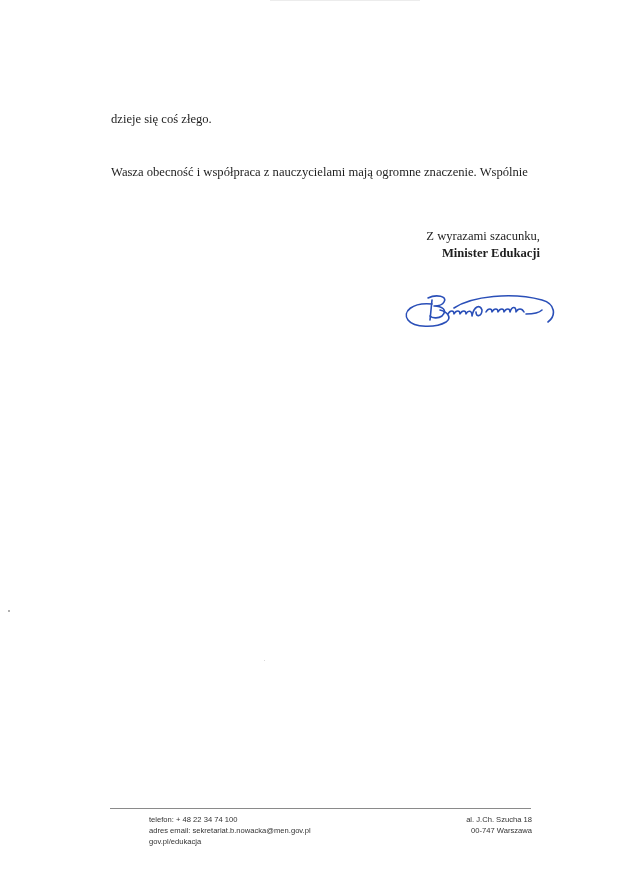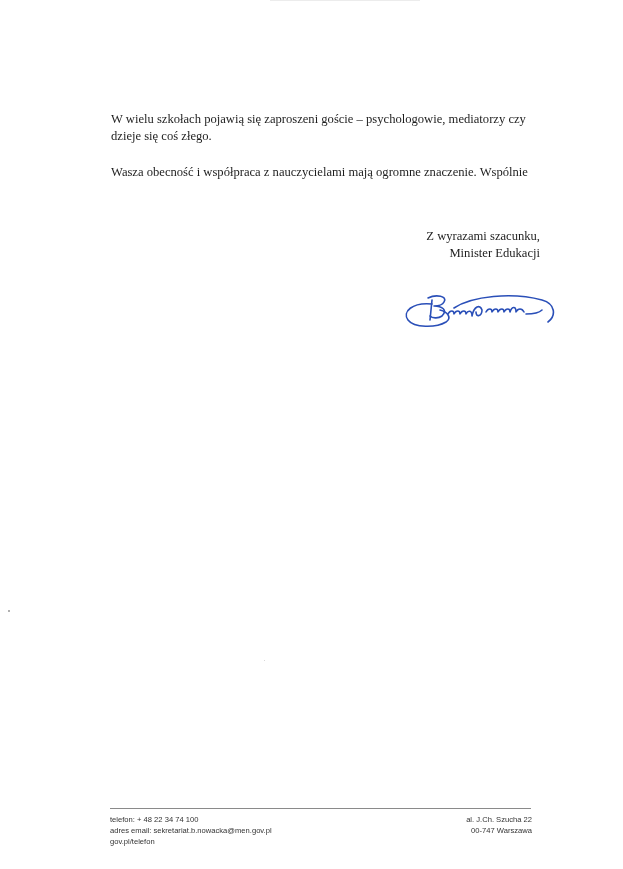--- a/index.html
+++ b/index.html
@@ -6,36 +6,35 @@
   body { width: 623px; height: 869px; position: relative; overflow: hidden;
          font-family: "Liberation Serif", "DejaVu Serif", serif; color: #1e1e1e; }
   .top-rule { position: absolute; left: 270px; top: 0; width: 150px; height: 1px; background: #ececec; }
   .stray-dot { position: absolute; width: 2px; height: 2px; background: #b0b0b0; }
   .para { position: absolute; left: 111px; width: 420px; font-size: 12.6px; line-height: 16.5px; margin: 0; text-align: justify; }
   .para .ln { display: block; white-space: nowrap; }
   #p1 { top: 111px; }
   #p2 { top: 164px; }
   .closing { position: absolute; right: 83px; top: 228px; text-align: right; font-size: 12.6px; line-height: 16.5px; }
   .closing .greeting { display: block; }
-  .closing .sign-title { display: block; font-weight: normal; }
+  .closing .sign-title { display: block; font-weight: bold; }
   .signature { position: absolute; left: 402px; top: 290px; width: 156px; height: 46px; }
   .footer-rule { position: absolute; left: 110px; top: 808px; width: 421px; height: 1px; background: #8a8a8a; }
   .footer-left { position: absolute; left: 110px; top: 815px; font-family: "Liberation Sans", "DejaVu Sans", sans-serif; font-size: 7.6px; line-height: 10.8px; color: #333; }
   .footer-right { position: absolute; right: 91px; top: 815px; text-align: right; font-family: "Liberation Sans", "DejaVu Sans", sans-serif; font-size: 7.6px; line-height: 10.8px; color: #333; }
-  .footer-left span, .footer-right span { display: block; }
+  .footer-left span, .footer-right span { display: block; margin-left: 39px; }
 </style>
 </head>
 <body>
 
 <div class="top-rule"></div>
 <div class="stray-dot" style="left:8px;top:610px;"></div>
 <div class="stray-dot" style="left:264px;top:660px;width:1px;height:1px;background:#d8d8d8;"></div>
 
 <p class="para" id="p1">
-  <span class="ln">W wielu szkołach pojawią się zaproszeni goście – psychologowie, mediatorzy czy</span>
   <span class="ln">dzieje się coś złego.</span>
 </p>
 
 <p class="para" id="p2">
   <span class="ln">Wasza obecność i współpraca z nauczycielami mają ogromne znaczenie. Wspólnie</span>
 </p>
 
 <div class="closing">
   <span class="greeting">Z wyrazami szacunku,</span>
   <span class="sign-title">Minister Edukacji</span>
@@ -56,19 +55,19 @@
 
     <path d="M124 24 C132 24, 138 22, 140 20"></path>
   </g>
 </svg>
 
 <div class="footer-rule"></div>
 
 <div class="footer-left">
   <span>telefon: + 48 22 34 74 100</span>
   <span>adres email: sekretariat.b.nowacka@men.gov.pl</span>
-  <span>gov.pl/telefon</span>
+  <span>gov.pl/edukacja</span>
 </div>
 
 <div class="footer-right">
-  <span>al. J.Ch. Szucha 22</span>
+  <span>al. J.Ch. Szucha 18</span>
   <span>00-747 Warszawa</span>
 </div>
 
 </body></html>

